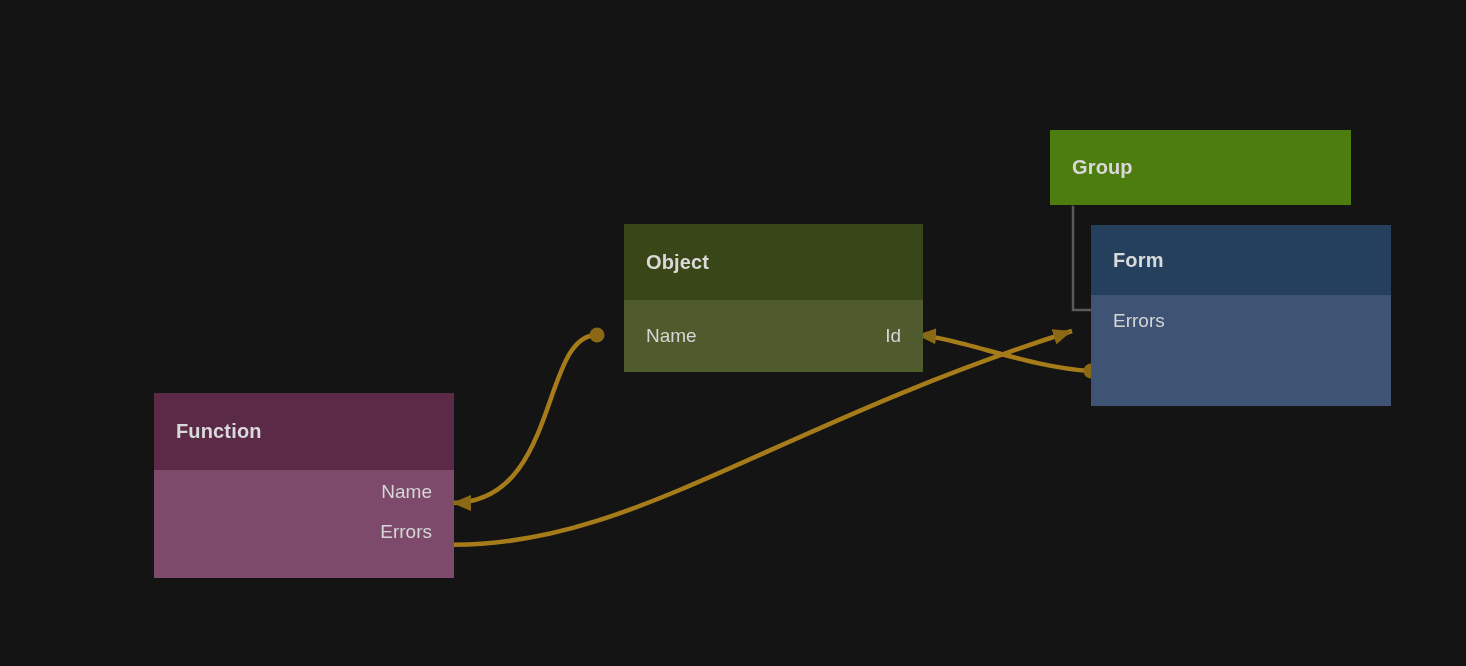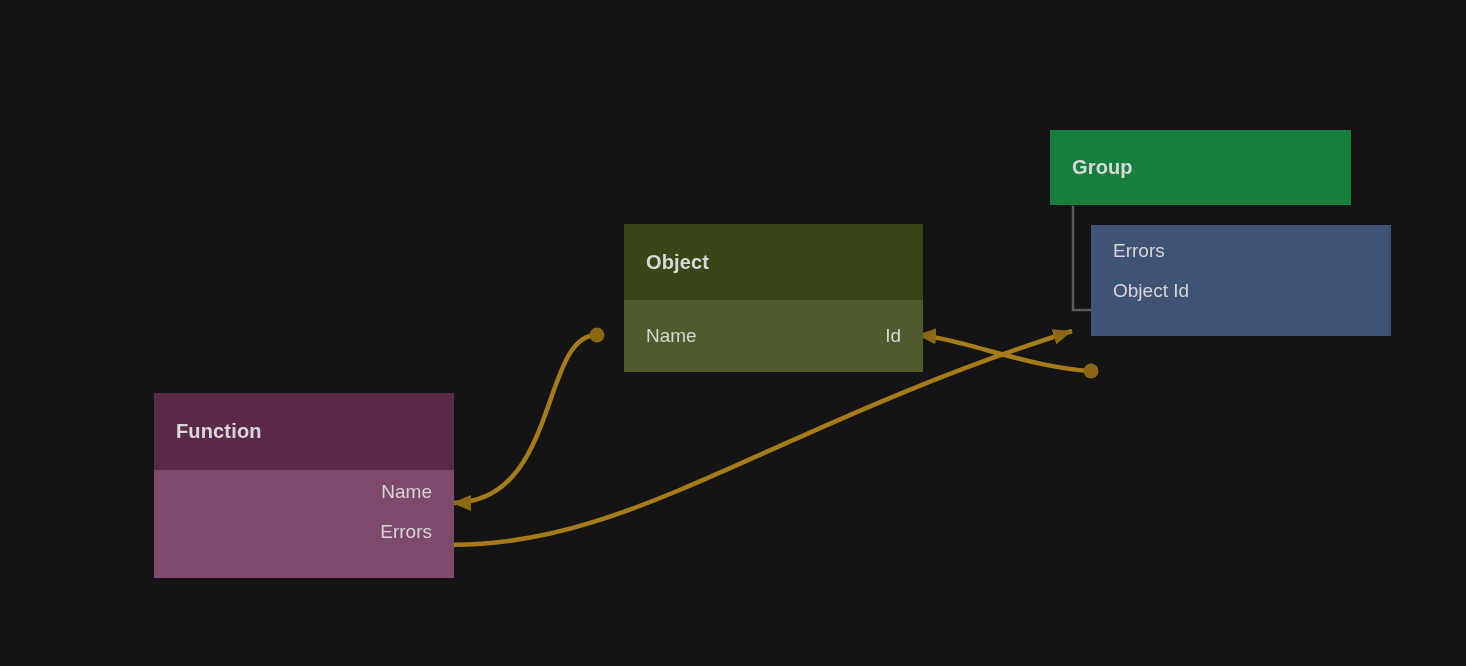--- a/index.html
+++ b/index.html
@@ -73,21 +73,21 @@
     flex: 0 0 auto;
     text-align: center;
   }
   .field-row.align-right {
     justify-content: flex-end;
   }
 
   
   #node-group { left: 1050px; top: 130px; width: 301px; height: 75px; }
   #node-group .node-header {
-    background: #15803d;
+    background: #4d7c0f;
     height: 75px;
   }
 
   
   #node-form { left: 1091px; top: 225px; width: 300px; height: 181px; }
   #node-form .node-header {
     background: #25405c;
     height: 70px;
   }
   #node-form .node-body {
@@ -150,26 +150,26 @@
     <path d="M 1073,207 L 1073,310 L 1092,310" fill="none" stroke="#5a5a5a" stroke-width="2.5" stroke-linecap="square"></path>
   </svg>
 
   <div class="node" id="node-group">
     <div class="node-header">
       <span>Group</span>
     </div>
   </div>
 
   <div class="node" id="node-form">
+    <div class="node-header">
+      <span>Form</span>
+    </div>
     <div class="node-body">
       <div class="field-row">
         <span class="left">Errors</span>
-      </div>
-      <div class="field-row">
-        <span class="left">Object Id</span>
       </div>
     </div>
   </div>
 
   <div class="node" id="node-object">
     <div class="node-header">
       <span>Object</span>
     </div>
     <div class="node-body">
       <div class="field-row">

